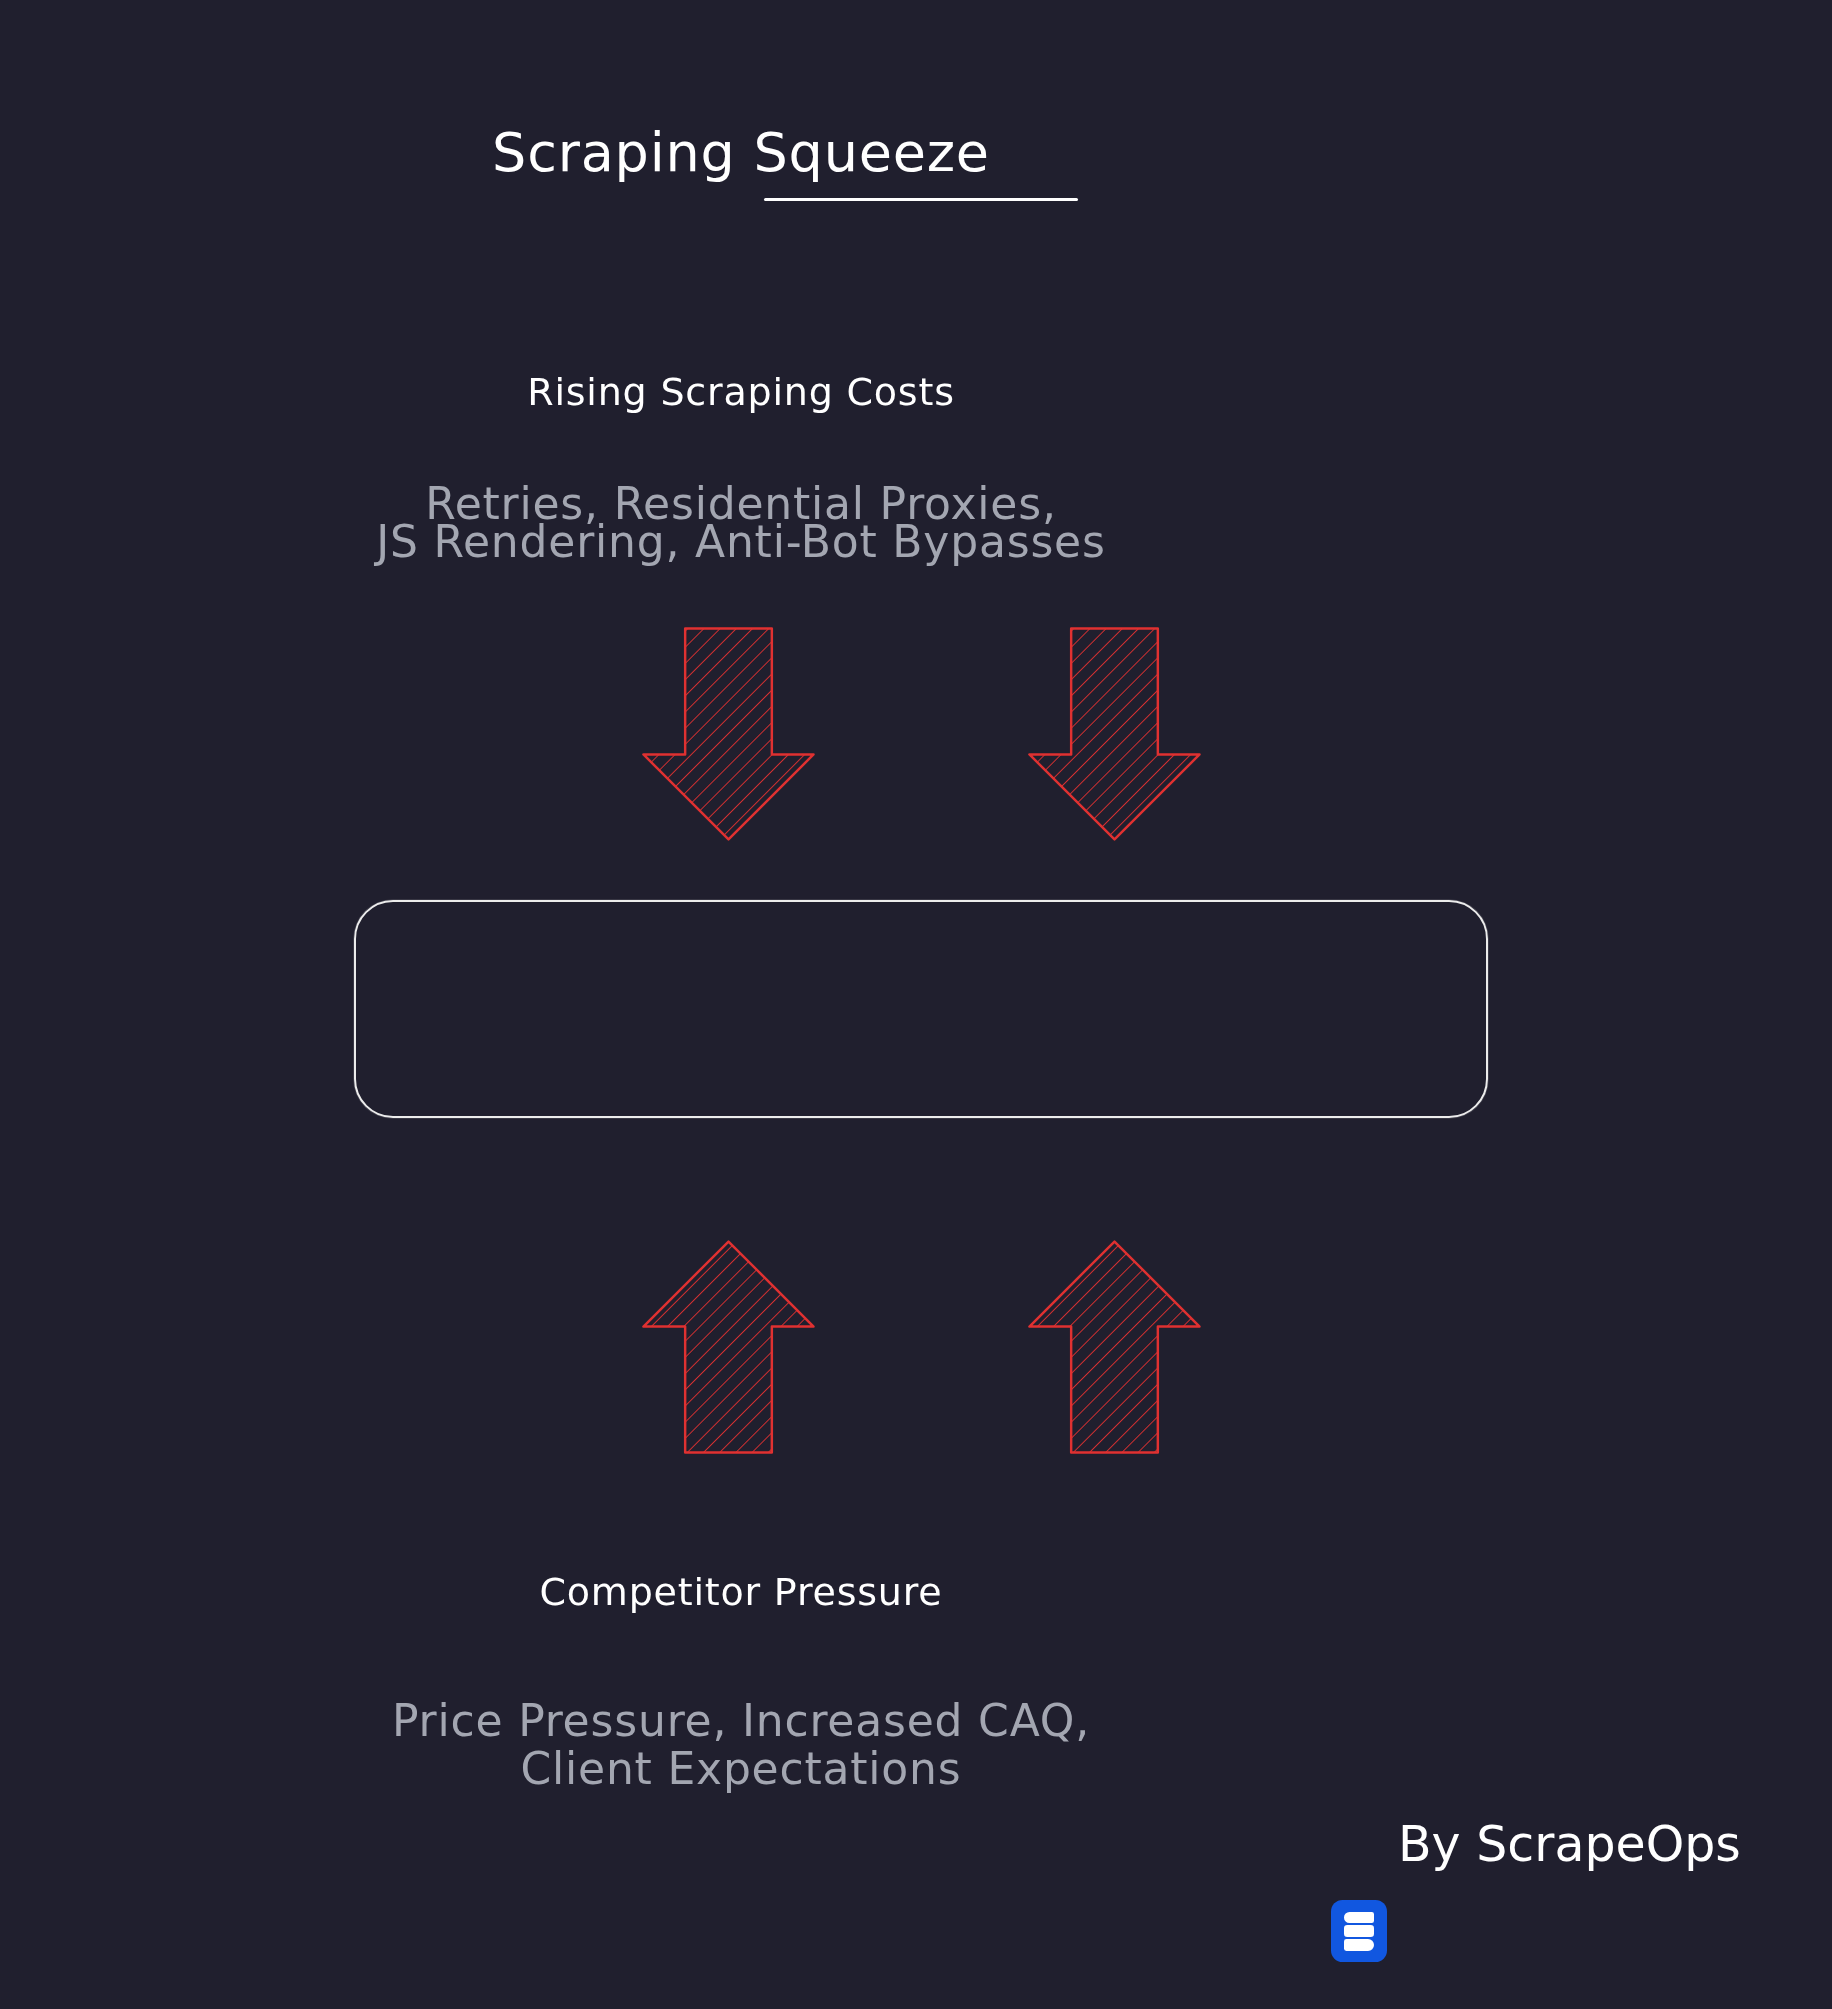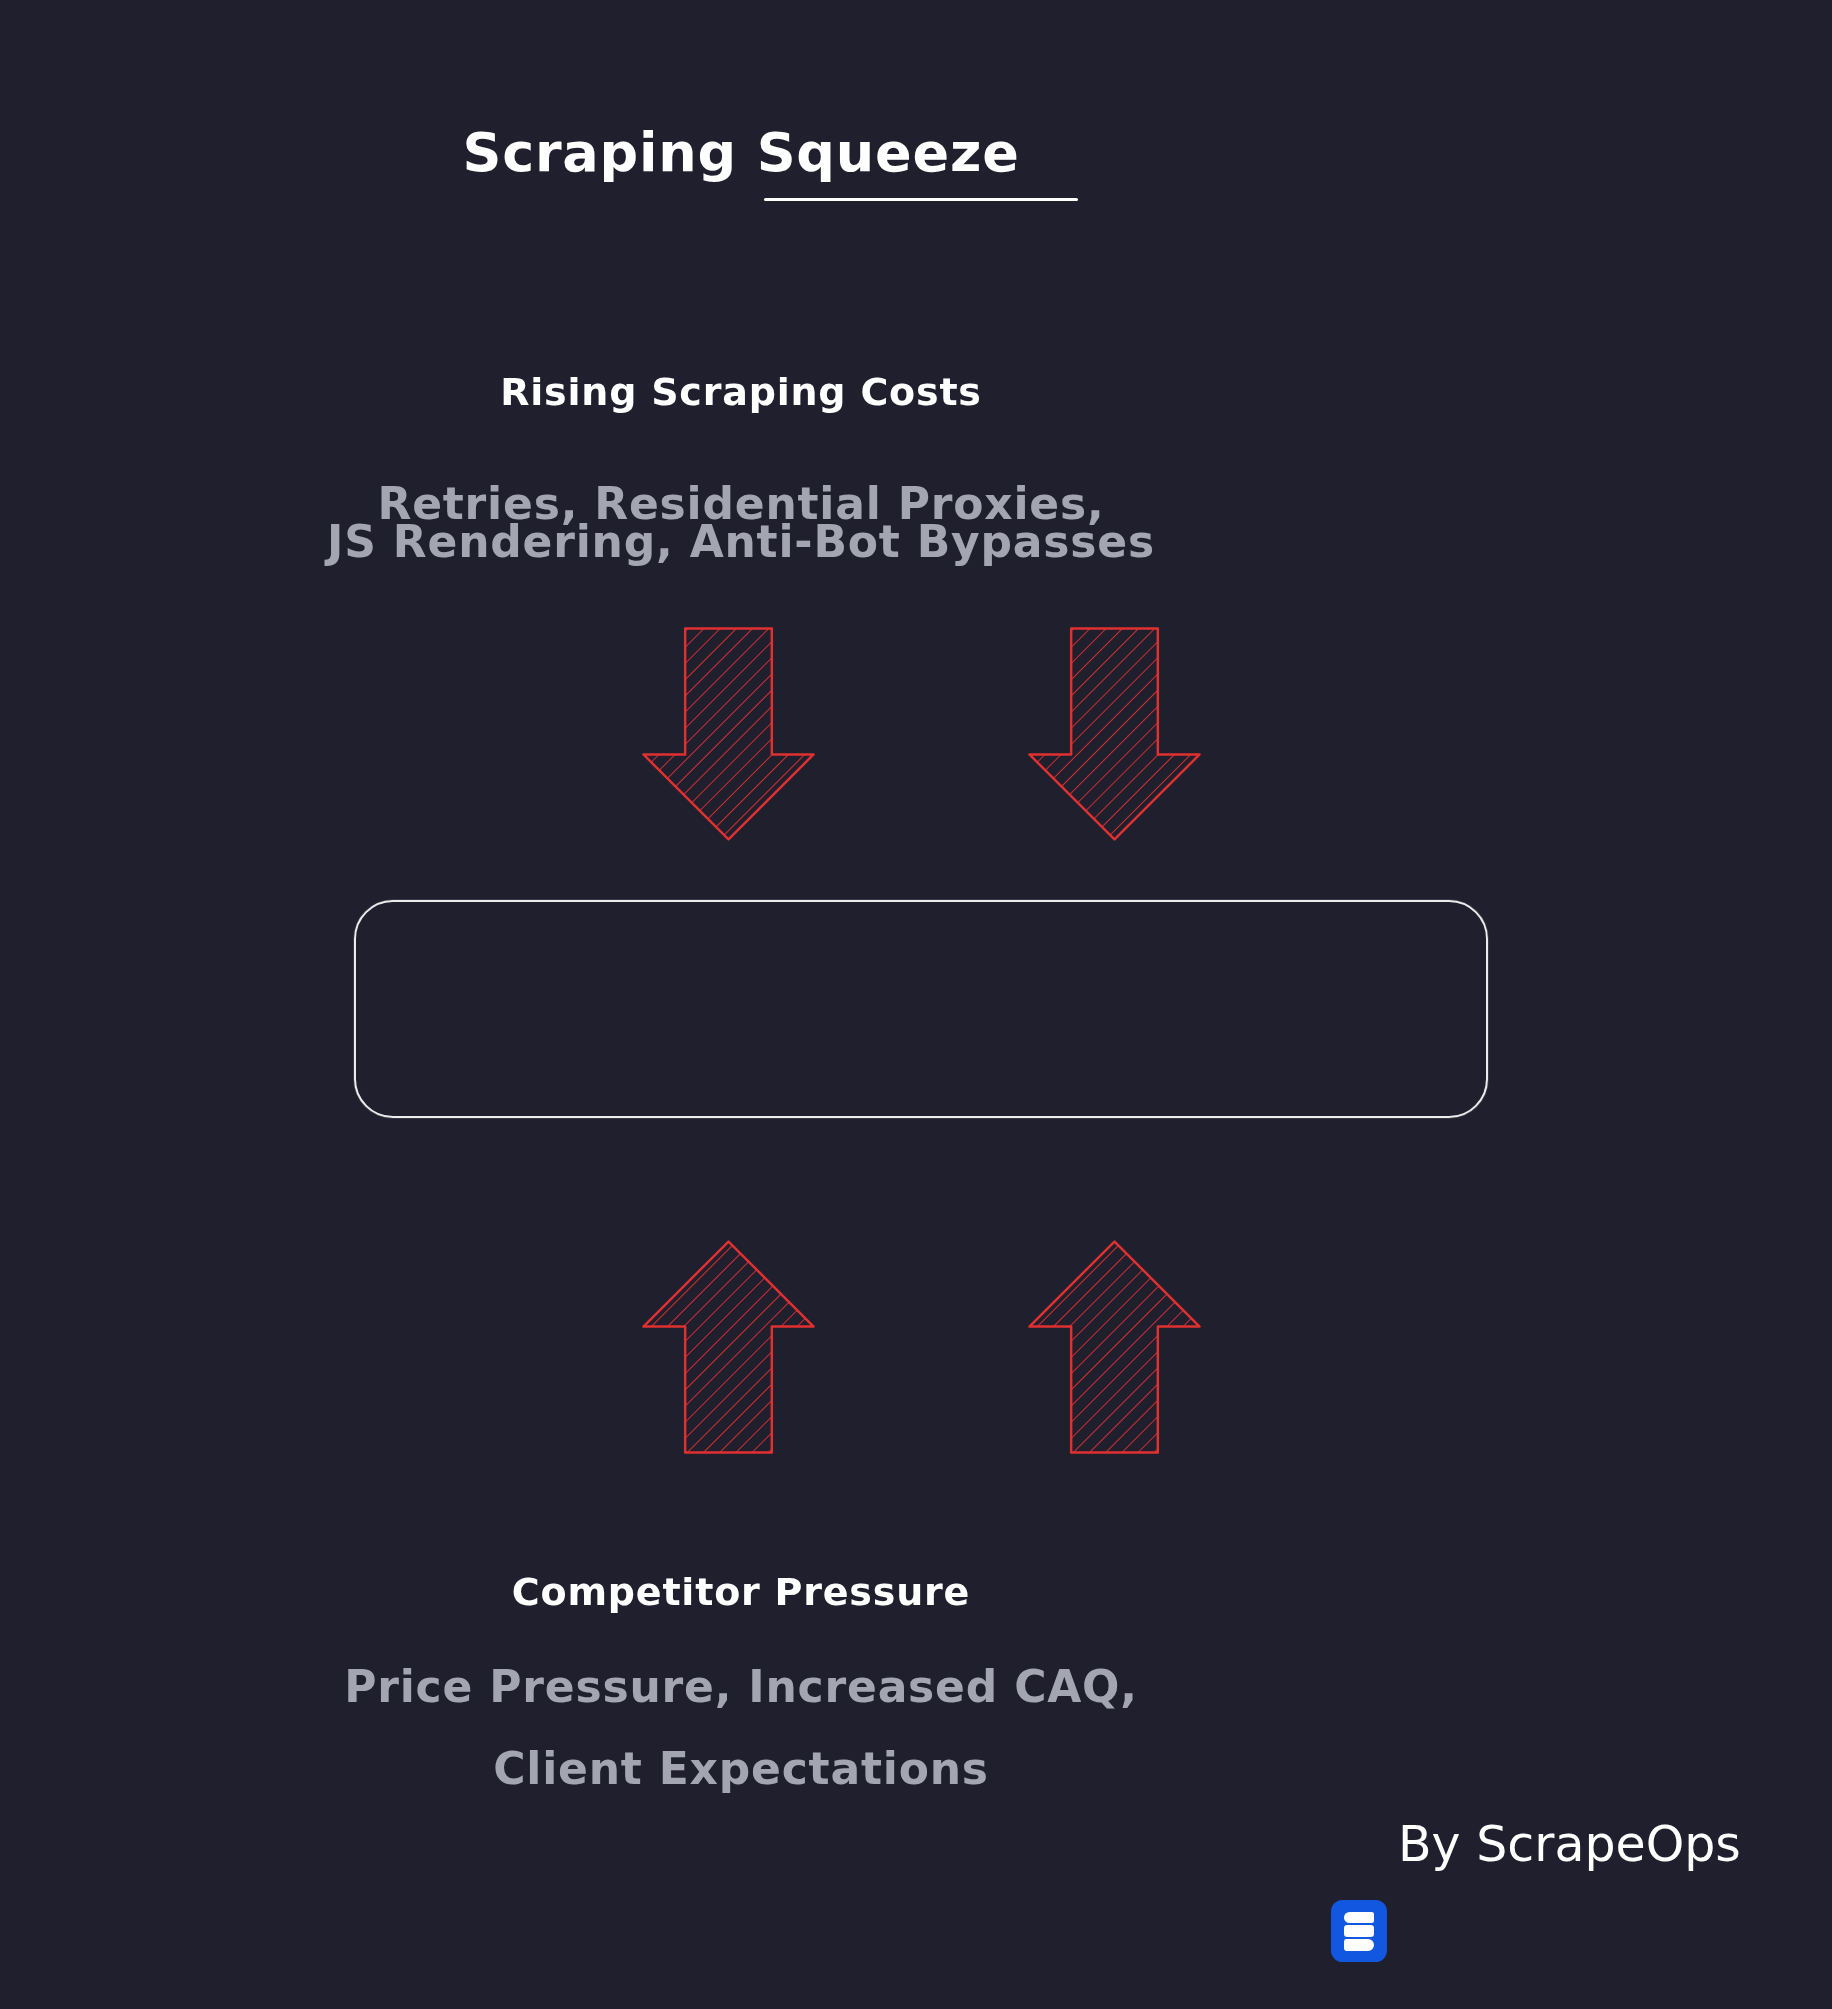--- a/index.html
+++ b/index.html
@@ -1,20 +1,20 @@
 <!DOCTYPE html>
 <html style="font-size:13px"><head>
 <meta charset="utf-8">
 <style>
   html, body { margin:0; padding:0; }
   body {
     width:1832px; height:2010px; background:#201f2e; position:relative; overflow:hidden;
     font-family:"DejaVu Sans", sans-serif; color:#ffffff;
   }
-  .center-text { position:absolute; left:0; width:1482px; text-align:center; white-space:nowrap;font-weight:bold; }
+  .center-text { position:absolute; left:0; width:1482px; text-align:center; white-space:nowrap; }
   .title { top:121px; font-size:54px; letter-spacing:0.8px; }
   .title-underline { position:absolute; left:764px; top:198px; width:314px; height:3.3px; background:#ffffff; border-radius:1.6px; }
   .heading { font-size:38px; letter-spacing:0.8px; }
   .sub { font-size:44px; color:#a3a6b1; letter-spacing:0.8px; }
   .box {
     position:absolute; left:354px; top:900px; width:1134px; height:218px;
     border:2.5px solid #ececec; border-radius:39px; box-sizing:border-box;
     box-shadow: 0 0 0 0.8px rgba(255,255,255,0.15);
   }
   .box-line { position:absolute; left:0; width:100%; text-align:center; font-size:57px; white-space:nowrap; }
@@ -55,21 +55,21 @@
 </div>
 
 <svg class="arrow" style="left:641px; top:1239px;" viewBox="0 0 214 264">
   <path d="M54 261 L160 261 L160 107 L211 107 L107 3 L3 107 L54 107 Z" fill="url(#hatch)" stroke="#e03131" stroke-width="3" stroke-linejoin="round"></path>
 </svg>
 <svg class="arrow" style="left:1027px; top:1239px;" viewBox="0 0 214 264">
   <path d="M54 261 L160 261 L160 107 L211 107 L107 3 L3 107 L54 107 Z" fill="url(#hatch)" stroke="#e03131" stroke-width="3" stroke-linejoin="round"></path>
 </svg>
 
 <div class="center-text heading" style="top:1570px;">Competitor Pressure</div>
-<div class="center-text sub" style="top:1661px;text-align:center;">Price Pressure, Increased CAQ,</div>
+<div class="center-text sub" style="top:1695px;text-align:center;">Price Pressure, Increased CAQ,</div>
 <div class="center-text sub" style="top:1717px;margin-top:26px;">Client Expectations</div>
 
 <div class="logo">
   <div class="logo-bar" style="left:13px; top:11.5px; width:29.5px; height:11.5px; border-radius:8.2px 3.3px 3.3px 8.2px;"></div>
   <div class="logo-bar" style="left:13px; top:25px; width:29.5px; height:11.5px; border-radius:3.3px;"></div>
   <div class="logo-bar" style="left:13px; top:39px; width:29.5px; height:11.5px; border-radius:3.3px 8.2px 8.2px 3.3px;"></div>
 </div>
 <div class="byline">By ScrapeOps</div>
 
 

